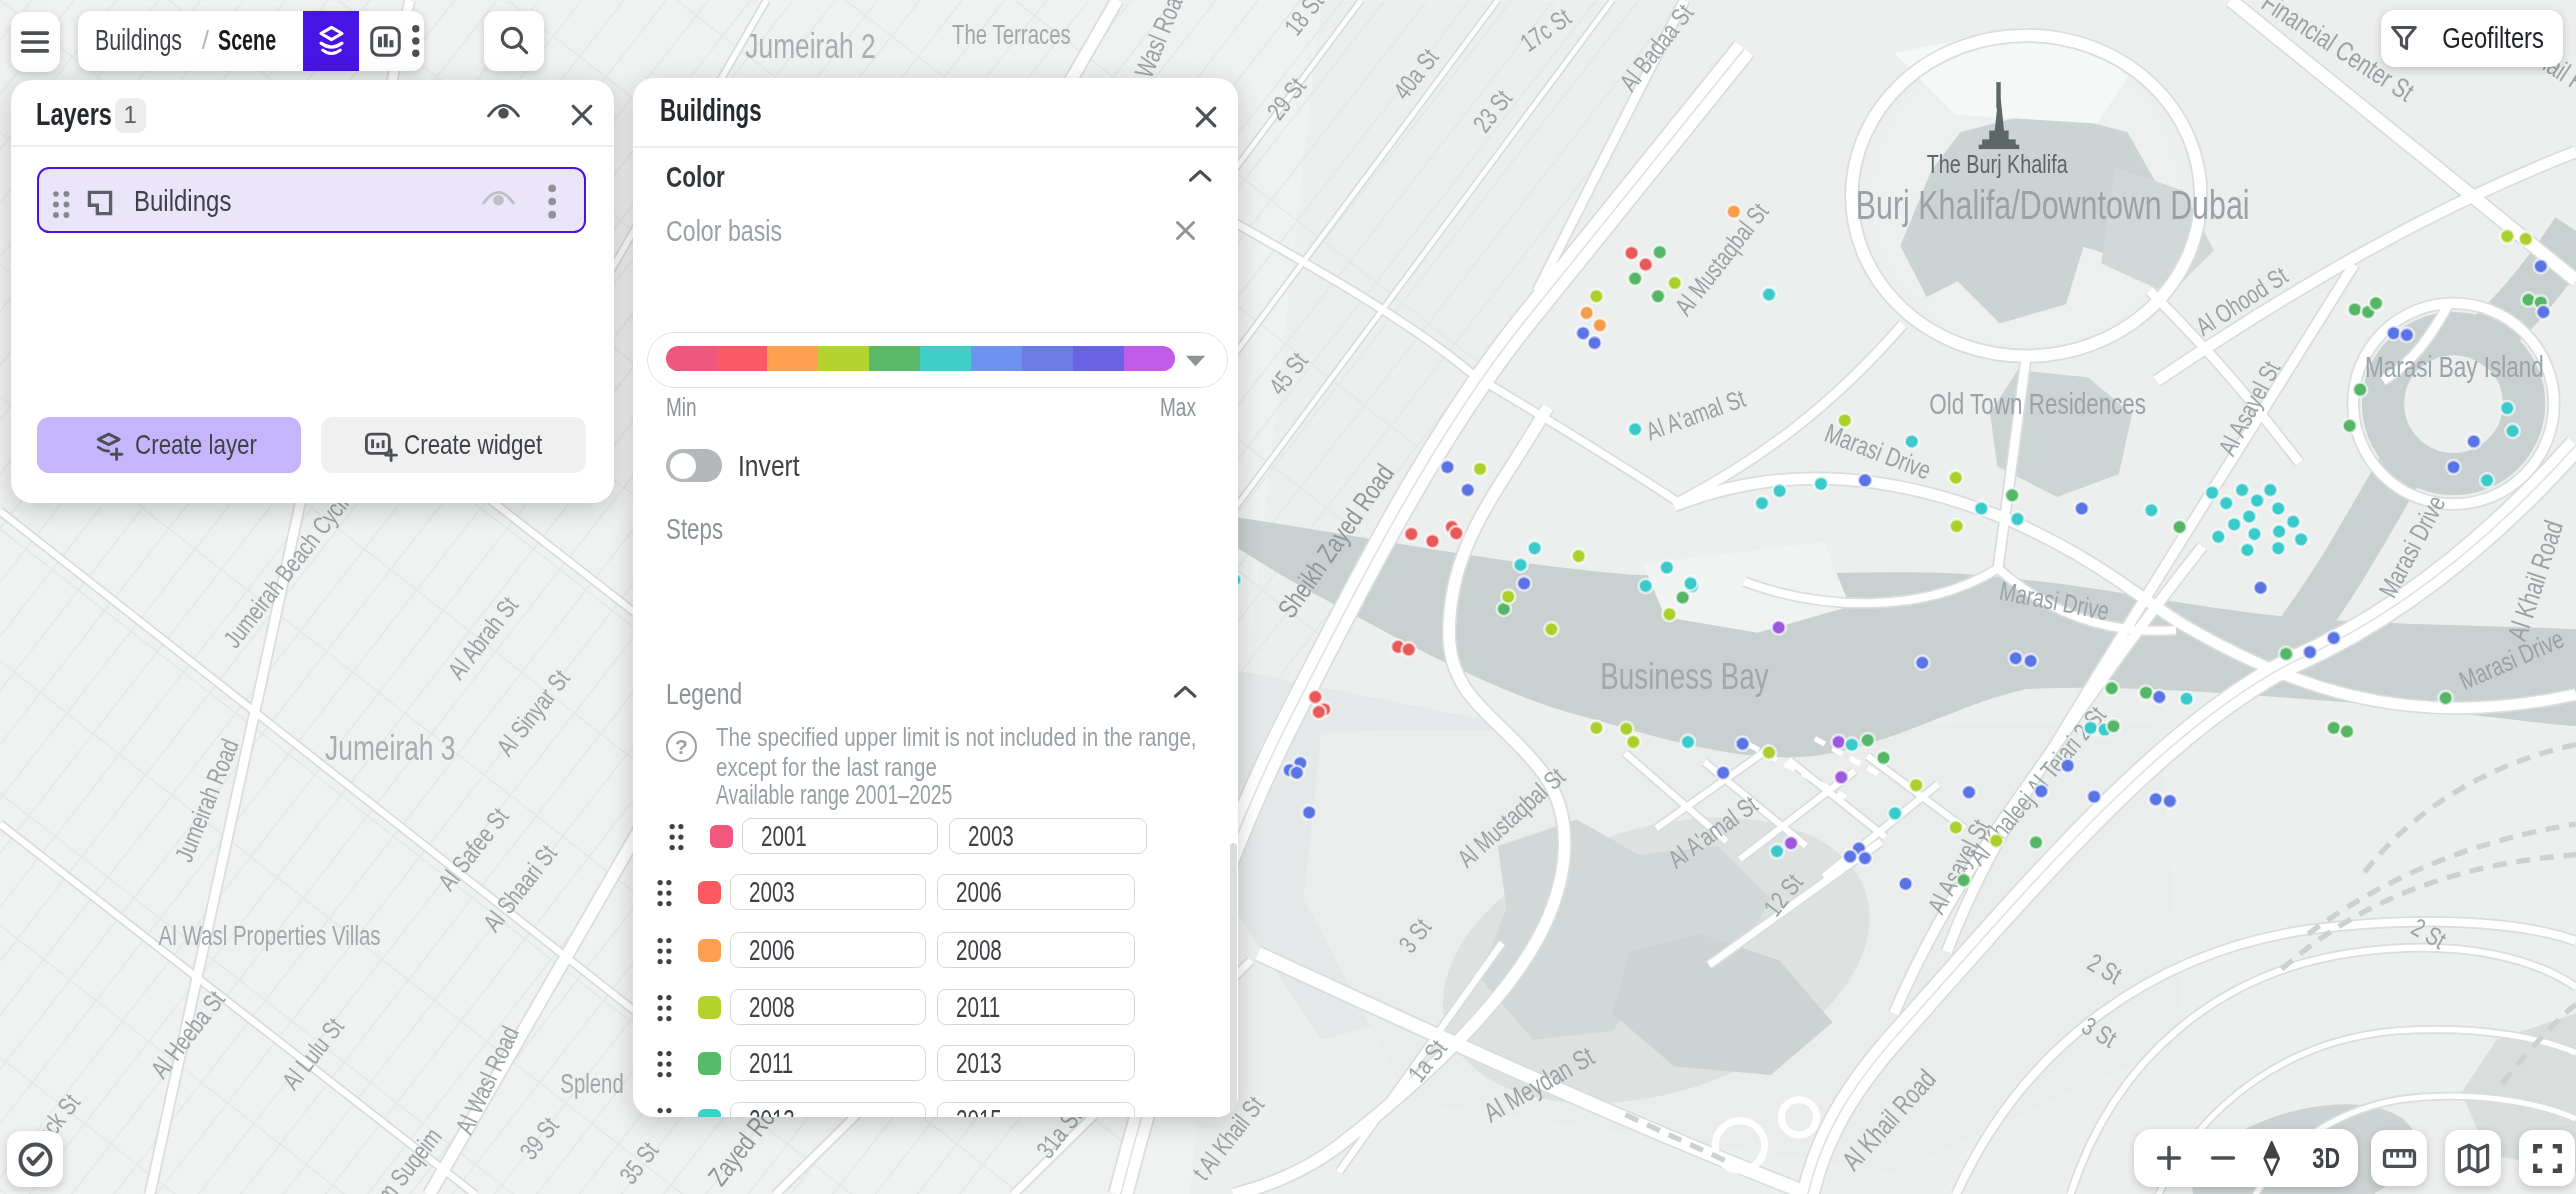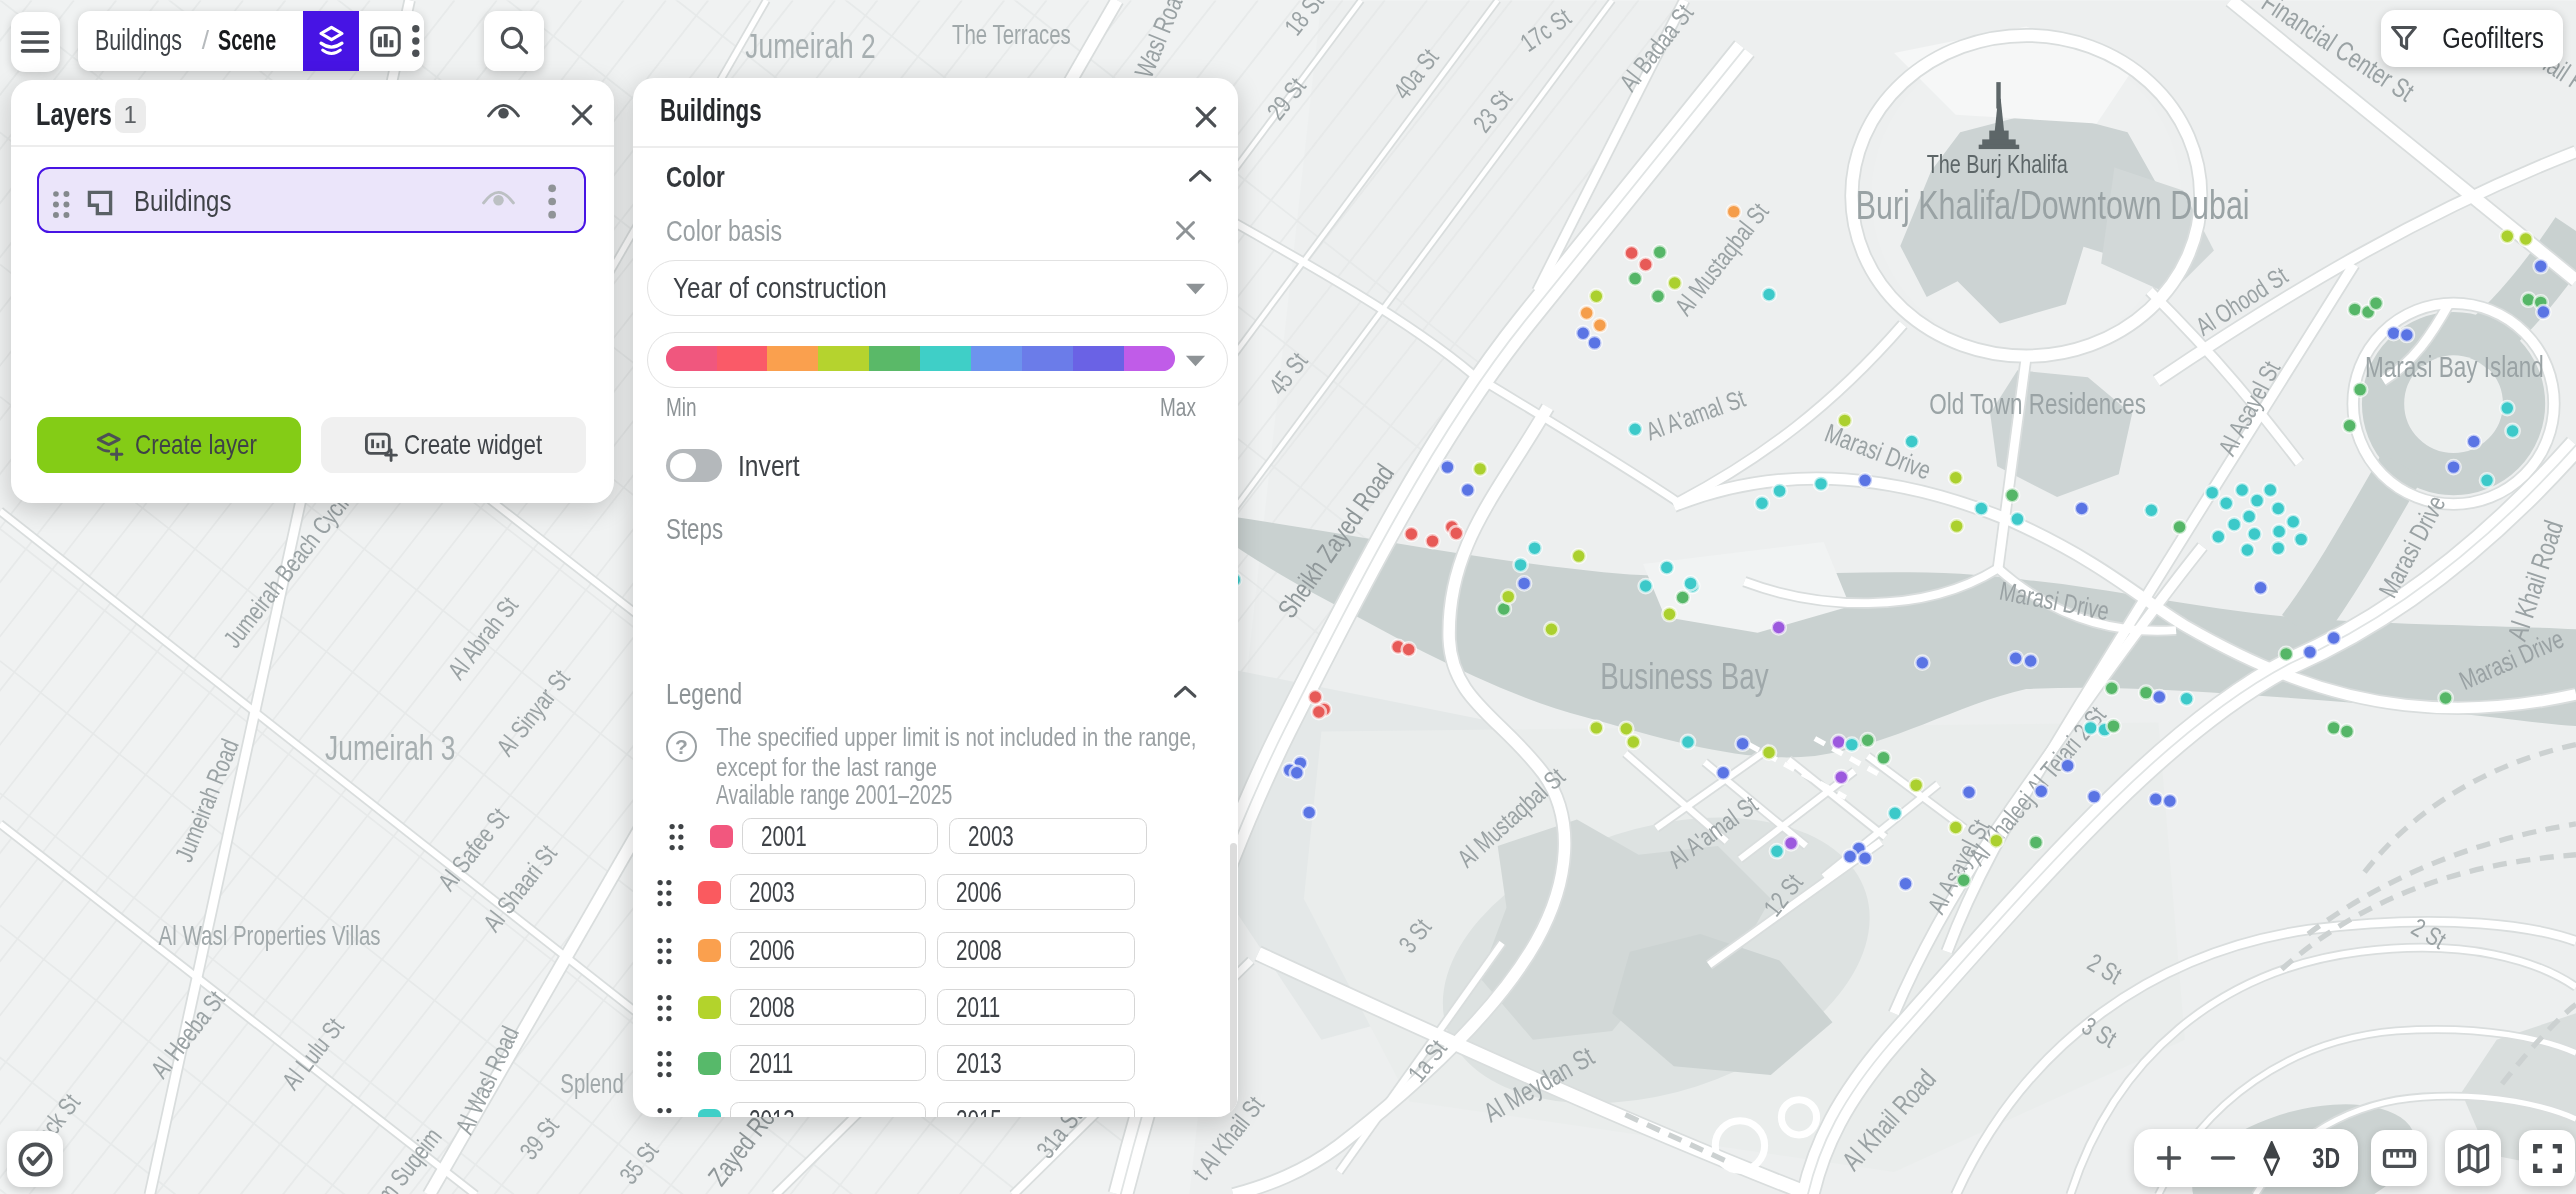--- a/index.html
+++ b/index.html
@@ -532,21 +532,21 @@
         <circle cx="20" cy="15" r="6" fill="#bcc0c3"></circle>
       </svg>
     <svg class="ic" style="position:absolute;left:507px;top:13.2px" width="12.3" height="39" viewBox="0 0 14 44">
         <g fill="#909497">
           <circle cx="7" cy="7" r="4.4"></circle>
           <circle cx="7" cy="22" r="4.4"></circle>
           <circle cx="7" cy="37" r="4.4"></circle>
         </g>
       </svg>
   </div>
-  <div style="position:absolute;left:26.4px;top:337px;width:264px;height:56px;background:#84cc16;border-radius:12.3px;display:flex;align-items:center;justify-content:flex-start;padding-left:56px">
+  <div style="position:absolute;left:26.4px;top:337px;width:264px;height:56px;background:#c4b5fd;border-radius:12.3px;display:flex;align-items:center;justify-content:flex-start;padding-left:56px">
     <svg class="ic" width="35" height="35" viewBox="0 0 40 40" fill="none" stroke="#4c5054" stroke-width="3.2" stroke-linejoin="round">
         <path d="M18 7 L30 13 L18 19 L6 13 Z"></path>
         <path d="M6 22 C10 25 14 26.5 18 26.5" stroke-linecap="round"></path>
         <g stroke-linecap="round">
           <line x1="27" y1="24" x2="27" y2="36"></line>
           <line x1="21" y1="30" x2="33" y2="30"></line>
         </g>
       </svg>
     <span class="cx" style="font-size:28px;color:#3e4247;margin-left:7px;transform:scaleX(.80)">Create layer</span>
   </div>
@@ -583,26 +583,20 @@
   <svg class="ic" style="position:absolute;left:554px;top:89px" width="26.4" height="17.6" viewBox="0 0 30 20" fill="none">
       <path d="M4 15 L15 5 L26 15" stroke="#4c5054" stroke-width="3.6" stroke-linecap="round" stroke-linejoin="round"></path>
     </svg>
   <span class="cx" style="position:absolute;left:33px;top:137px;font-size:29px;color:#9aa0a3;transform:scaleX(.80)">Color basis</span>
   <svg class="ic" style="position:absolute;left:540px;top:140px" width="25" height="25" viewBox="0 0 28 28">
       <g stroke="#8e9396" stroke-width="3.2" stroke-linecap="round">
         <line x1="5" y1="5" x2="23" y2="23"></line>
         <line x1="23" y1="5" x2="5" y2="23"></line>
       </g>
     </svg>
-  <div style="position:absolute;left:14px;top:182px;width:581px;height:56px;border:1.8px solid #e2e2e2;border-radius:28px">
-    <span class="cx" style="position:absolute;left:25px;top:9.7px;font-size:30px;color:#3e4247;transform:scaleX(.81)">Year of construction</span>
-    <svg class="ic" style="position:absolute;left:536px;top:21px" width="23" height="14" viewBox="0 0 26 16">
-        <polygon points="2,2 24,2 13,14" fill="#8e9396"></polygon>
-      </svg>
-  </div>
   <div style="position:absolute;left:14px;top:254px;width:581px;height:56px;border:1.8px solid #e2e2e2;border-radius:28px">
     <div style="position:absolute;left:17.6px;top:13.2px;width:509px;height:25px;border-radius:12.3px;overflow:hidden;display:flex">
       <div style="flex:1;background:#f0577e"></div>
         <div style="flex:1;background:#fa5a68"></div>
       <div style="flex:1;background:#faa04e"></div>
         <div style="flex:1;background:#b5d32e"></div>
       <div style="flex:1;background:#5ab968"></div>
         <div style="flex:1;background:#3fcfc7"></div>
       <div style="flex:1;background:#6d93ee"></div>
         <div style="flex:1;background:#6b7ce9"></div>

